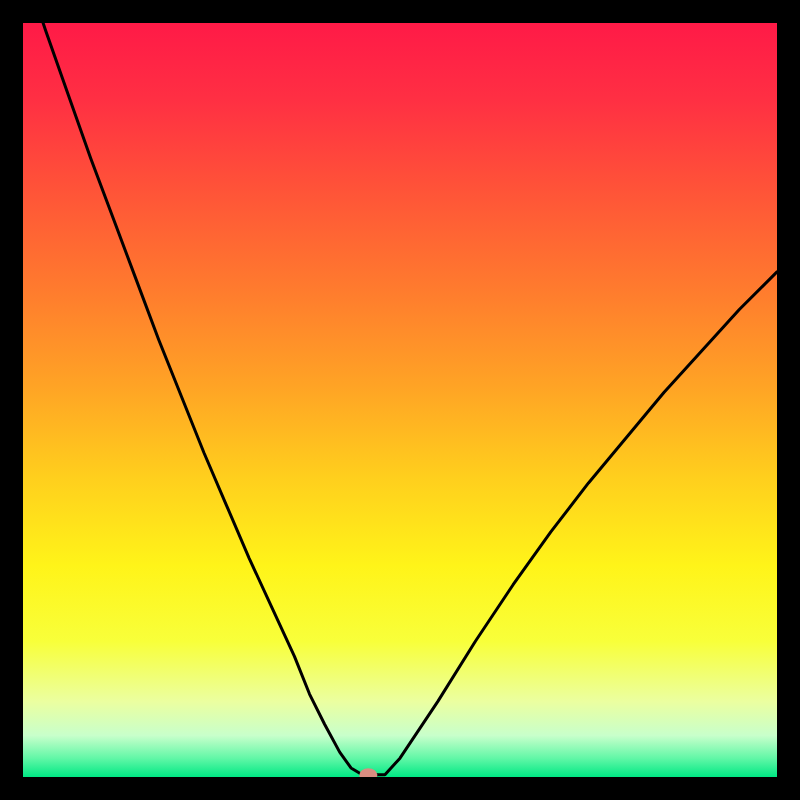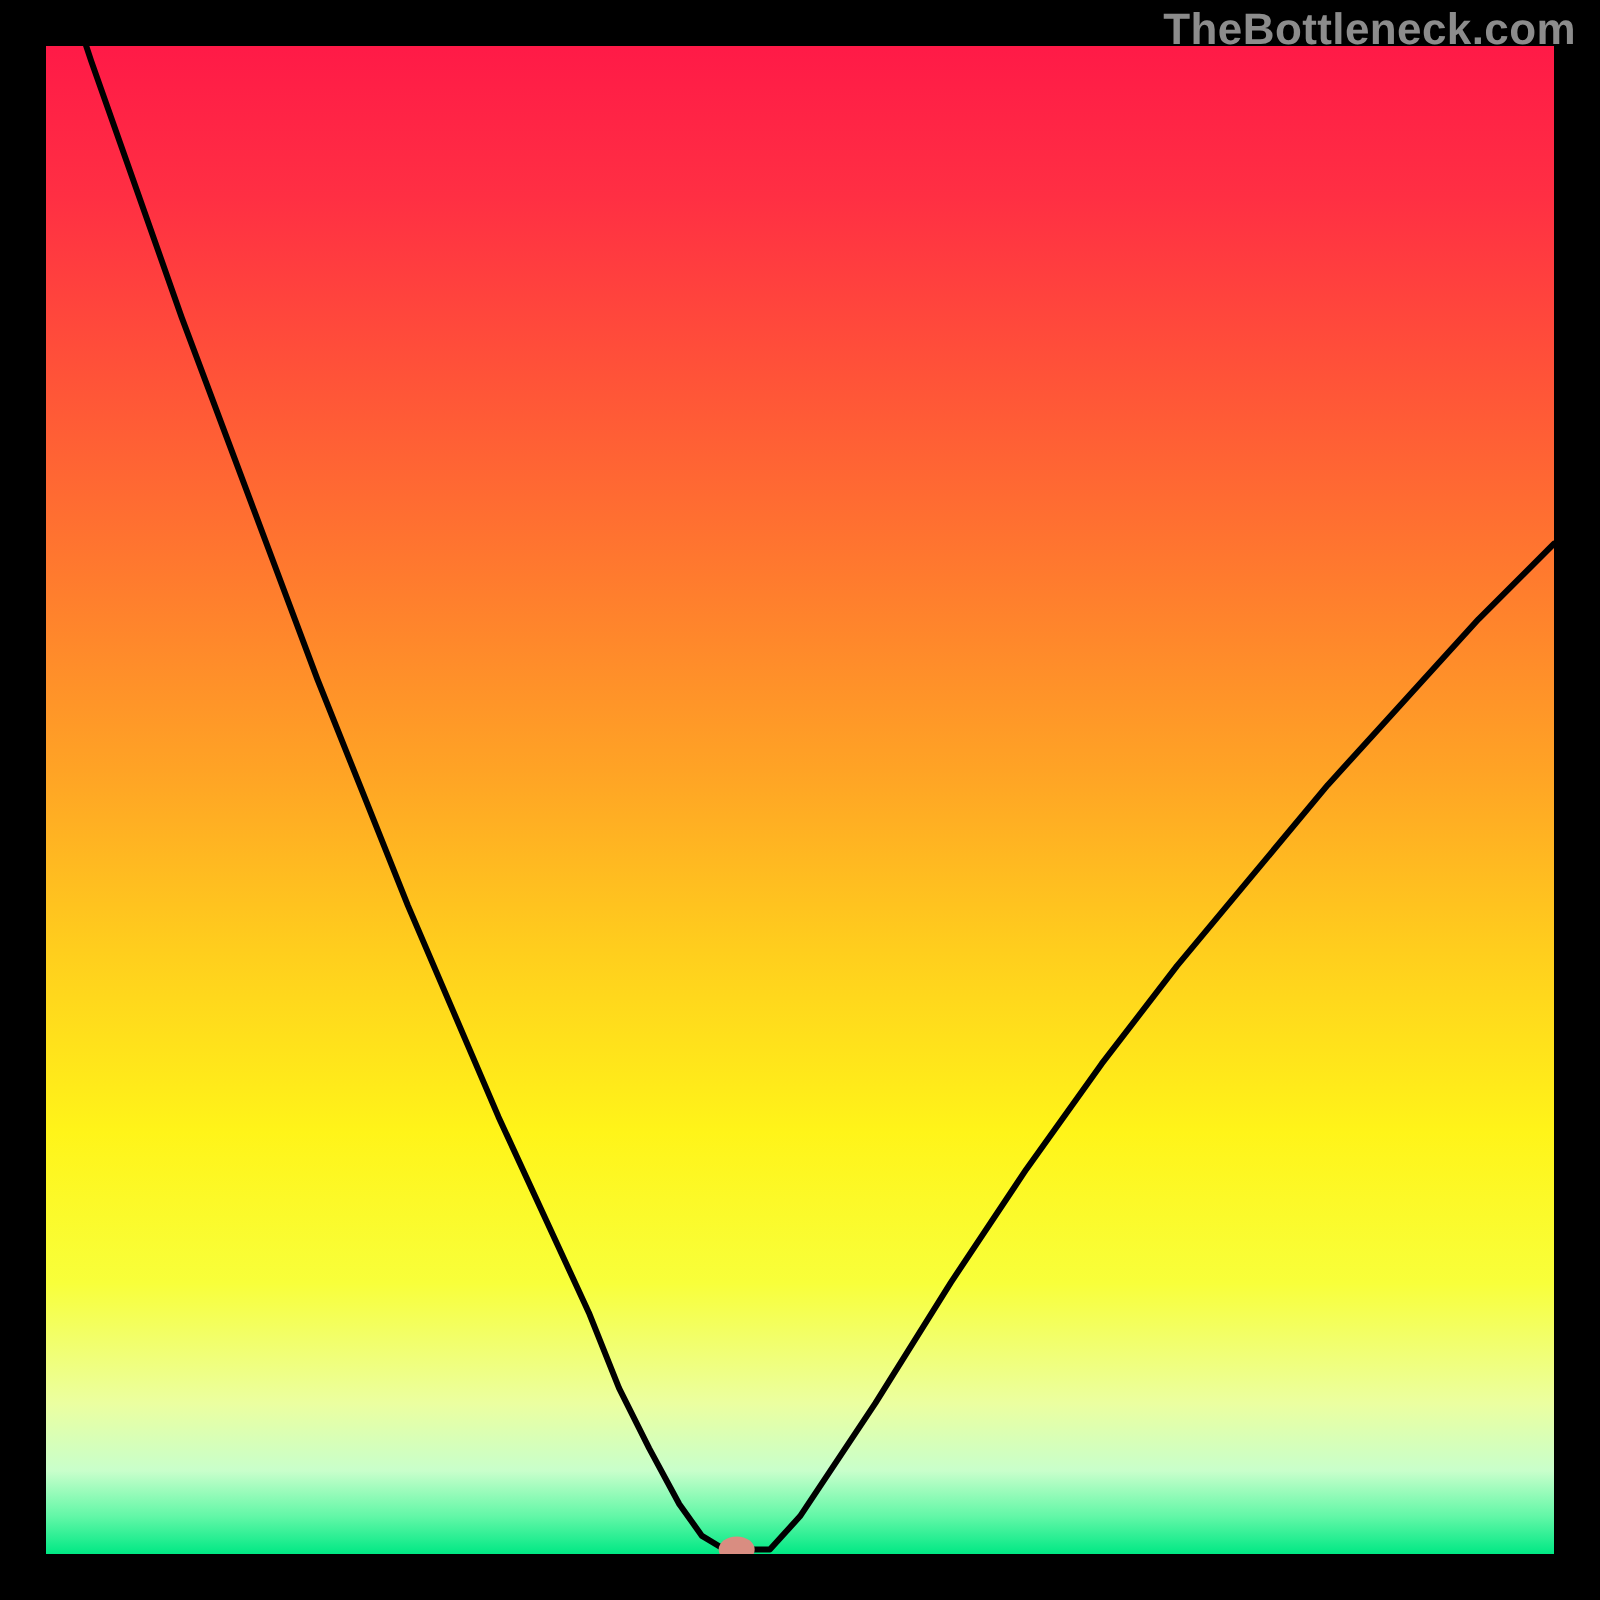--- a/index.html
+++ b/index.html
@@ -33,21 +33,20 @@
     left: 23px;
     top: 23px;
     width: 754px;
     height: 754px;
     display: block;
   }
 </style>
 </head>
 <body>
 <div class="frame">
-  <div class="watermark">TheBottleneck.com</div>
   <svg class="plot" viewBox="0 0 754 754" preserveAspectRatio="none">
     <defs>
       <linearGradient id="grad" x1="0" y1="0" x2="0" y2="1">
 
       <stop offset="0%" stop-color="#ff1a47"></stop>
           <stop offset="10%" stop-color="#ff2f43"></stop>
           <stop offset="22%" stop-color="#ff5338"></stop>
           <stop offset="35%" stop-color="#ff7a2e"></stop>
           <stop offset="48%" stop-color="#ffa325"></stop>
           <stop offset="60%" stop-color="#ffce1d"></stop>

